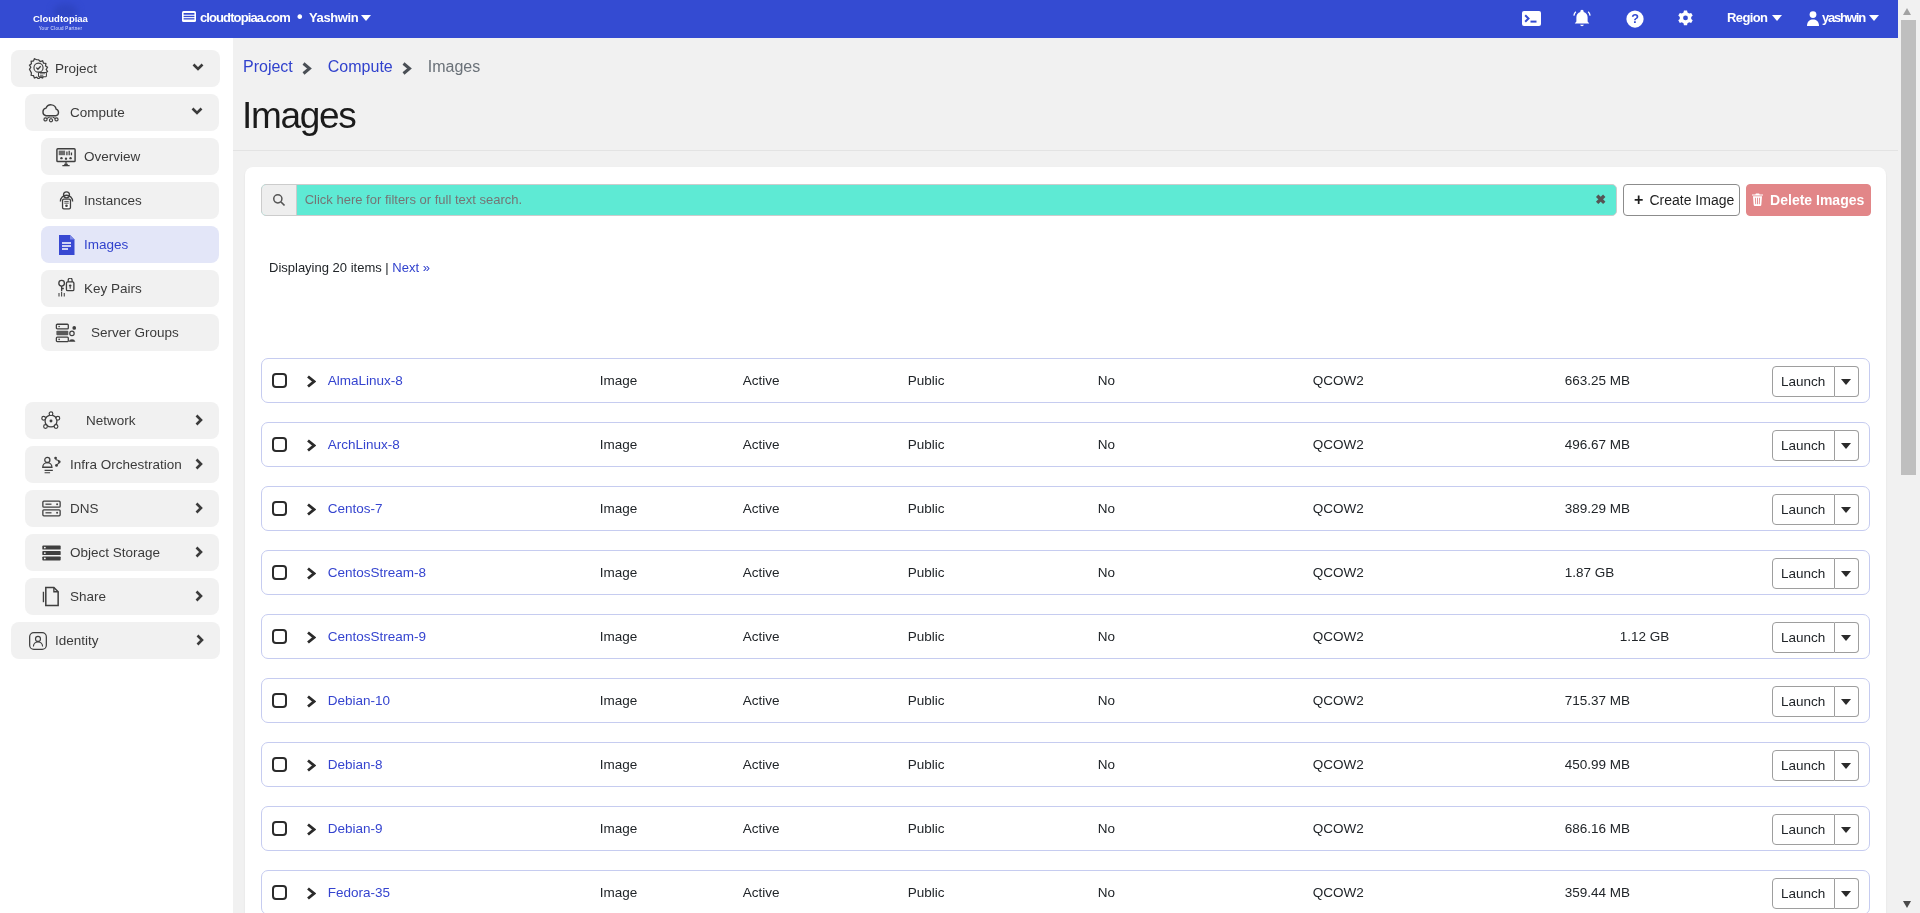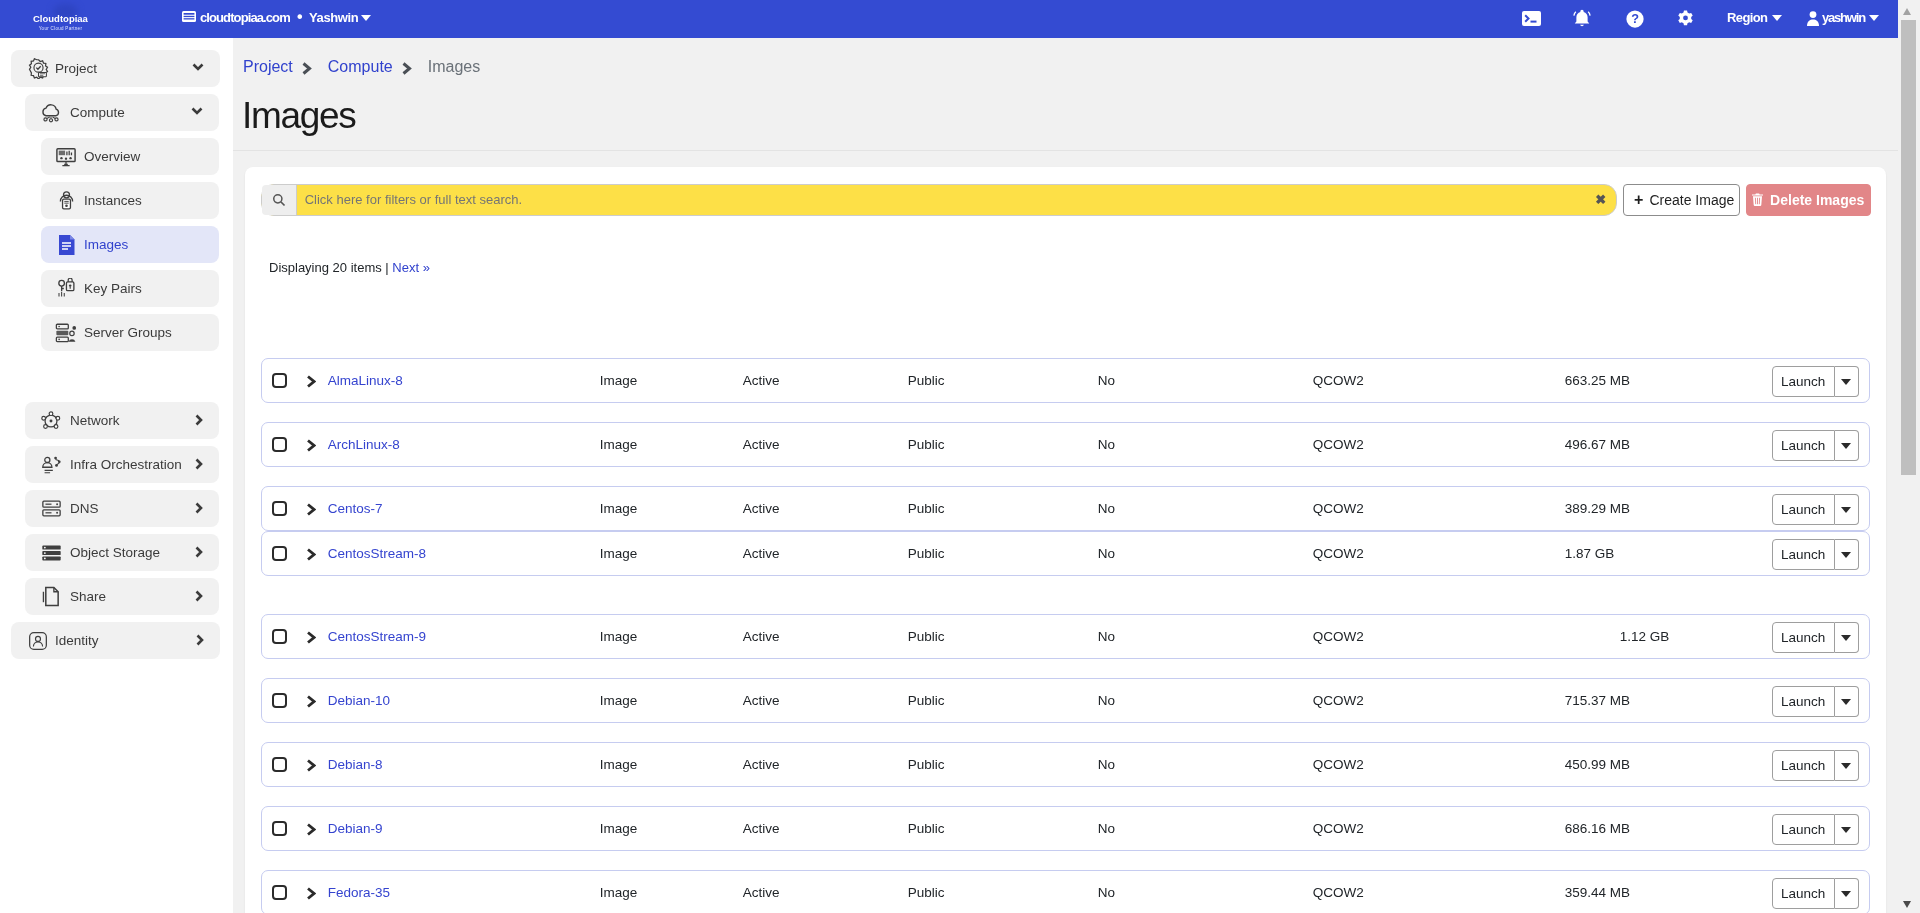--- a/index.html
+++ b/index.html
@@ -23,21 +23,21 @@
 
 .main { position:absolute; left:233px; top:37px; width:1670px; height:876px; background:#f1f1f1; }
 .breadcrumb { position:absolute; left:10px; top:21px; font-size:16px; color:#6a7178; display:flex; align-items:center; }
 .breadcrumb a { color:#3142cd; text-decoration:none; }
 .bchev { display:inline-block; margin:0 0 0 0; }
 h1 { position:absolute; left:9px; top:58px; font-size:37px; font-weight:normal; color:#1b1b1b; letter-spacing:-1.3px; }
 .hdrline { position:absolute; left:0; top:113px; width:1670px; height:1px; background:#e3e3e3; }
 .card { position:absolute; left:12px; top:130px; width:1641px; height:760px; background:#ffffff; border-radius:8px; box-shadow:0 1px 2px rgba(0,0,0,0.08); }
 
 .toolbar { position:absolute; left:15.7px; top:16.5px; height:32px; }
-.srch { position:absolute; left:0; top:0; width:1356px; height:32px; border:1px solid #cccccc; border-radius:13px; background:#fde047; display:flex;text-align:right; }
+.srch { position:absolute; left:0; top:0; width:1356px; height:32px; border:1px solid #cccccc; border-radius:5px; background:#5eead4; display:flex;text-align:right; }
 .srch .addon { width:35px; height:30px; background:#eeeeee; border-right:1px solid #cccccc; border-radius:4px 0 0 4px; display:flex; align-items:center; justify-content:center; }
 .srch .ph { flex:1; display:flex; align-items:center; padding-left:8px; color:#757575; font-size:13px; }
 .srch .clr { width:30px; display:flex; align-items:center; justify-content:center; color:#555; font-size:13px; font-weight:bold; }
 .btn-create { position:absolute; left:1362px; top:0; width:117px; height:32px; background:#fff; border:1px solid #8c8c8c; border-radius:4px; font-size:14px; color:#1f1f1f; display:flex; align-items:center; justify-content:center; }
 .btn-delete { position:absolute; left:1485px; top:0; width:125px; height:32px; background:#e28688; border:1px solid #e28688; border-radius:4px; font-size:14px; font-weight:bold; color:#fff; display:flex; align-items:center; justify-content:center; }
 .displaying { position:absolute; left:24px; top:93px; font-size:13px; color:#212529; }
 .displaying a { color:#3142cd; text-decoration:none; }
 
 .thead { position:absolute; left:15.7px; top:135px; width:1609px; height:45px; background:#eef0fb; border:2px solid #2c3fd0; border-radius:7px; }
 .trow { position:absolute; left:15.7px; width:1609px; height:45px; background:#fff; border:1px solid #c6ccf0; border-radius:7px; }
@@ -192,35 +192,35 @@
           <rect x="1.5" y="2" width="13" height="5" rx="1" fill="none" stroke="#3f3f3f" stroke-width="1.4"></rect>
           <rect x="1.5" y="9" width="13" height="5" rx="1" fill="#3f3f3f" opacity="0.85"></rect>
           <rect x="1.5" y="16" width="13" height="5" rx="1" fill="none" stroke="#3f3f3f" stroke-width="1.4"></rect>
           <circle cx="4.5" cy="4.5" r="0.9" fill="#3f3f3f"></circle>
           <circle cx="4.5" cy="18.5" r="0.9" fill="#3f3f3f"></circle>
           <circle cx="18.5" cy="12" r="2.4" fill="none" stroke="#3f3f3f" stroke-width="1.3"></circle>
           <path d="M14.8 21 A4 4 0 0 1 22.3 21 Z" fill="#3f3f3f"></path>
           <circle cx="21" cy="6" r="2" fill="#3f3f3f"></circle>
         </svg>
       </span>
-      <span style="margin-left:7px">Server Groups</span>
+      <span style="margin-left:14px">Server Groups</span>
     </div>
     <div class="sitem" style="left:25px;top:365px;width:194px">
       <span class="ic" style="margin-left:15px">
         <svg width="22" height="22" viewBox="0 0 24 24">
           <circle cx="12" cy="12" r="6.5" fill="none" stroke="#3f3f3f" stroke-width="1.4"></circle>
           <circle cx="12" cy="4" r="2" fill="#fff" stroke="#3f3f3f" stroke-width="1.3"></circle>
           <circle cx="19.5" cy="9" r="2" fill="#fff" stroke="#3f3f3f" stroke-width="1.3"></circle>
           <circle cx="17.5" cy="18" r="2" fill="#fff" stroke="#3f3f3f" stroke-width="1.3"></circle>
           <circle cx="6" cy="18" r="2" fill="#fff" stroke="#3f3f3f" stroke-width="1.3"></circle>
           <circle cx="4" cy="9" r="2" fill="#fff" stroke="#3f3f3f" stroke-width="1.3"></circle>
           <circle cx="12" cy="12" r="1.6" fill="#3f3f3f"></circle>
         </svg>
       </span>
-      <span style="margin-left:8px">Network</span>
+      <span style="margin-left:24px">Network</span>
       <svg class="chev-r" width="8" height="12" viewBox="0 0 8 12">
         <path d="M1.5 1.5 L6 6 L1.5 10.5" stroke="#3b3b3b" stroke-width="2.6" fill="none"></path>
       </svg>
     </div>
     <div class="sitem" style="left:25px;top:409px;width:194px">
       <span class="ic" style="margin-left:15px">
         <svg width="22" height="21" viewBox="0 0 24 22">
           <circle cx="8" cy="6" r="2.8" fill="none" stroke="#3f3f3f" stroke-width="1.4"></circle>
           <path d="M3 14 A5 5 0 0 1 13 14 Z" fill="none" stroke="#3f3f3f" stroke-width="1.4"></path>
           <circle cx="17" cy="4" r="1.5" fill="#3f3f3f"></circle>
@@ -385,21 +385,21 @@
           <div class="cell" style="left:836px">No</div>
           <div class="cell" style="left:1051px">QCOW2</div>
           <div class="cell" style="left:1303px">389.29 MB</div>
           <div class="lbtn">
             <div class="l">Launch</div>
             <div class="r">
               <div class="c"></div>
             </div>
           </div>
         </div>
-        <div class="trow" style="top:364px">
+        <div class="trow" style="top:383px">
           <div class="cb"></div>
           <svg class="rchev" width="10" height="13" viewBox="0 0 10 13">
             <path d="M2 1.5 L8 6.5 L2 11.5" stroke="#2b2b2b" stroke-width="2.8" fill="none"></path>
           </svg>
           <div class="cell" style="left:66px">
             <a>CentosStream-8</a>
           </div>
           <div class="cell" style="left:338px">Image</div>
           <div class="cell" style="left:481px">Active</div>
           <div class="cell" style="left:646px">Public</div>

